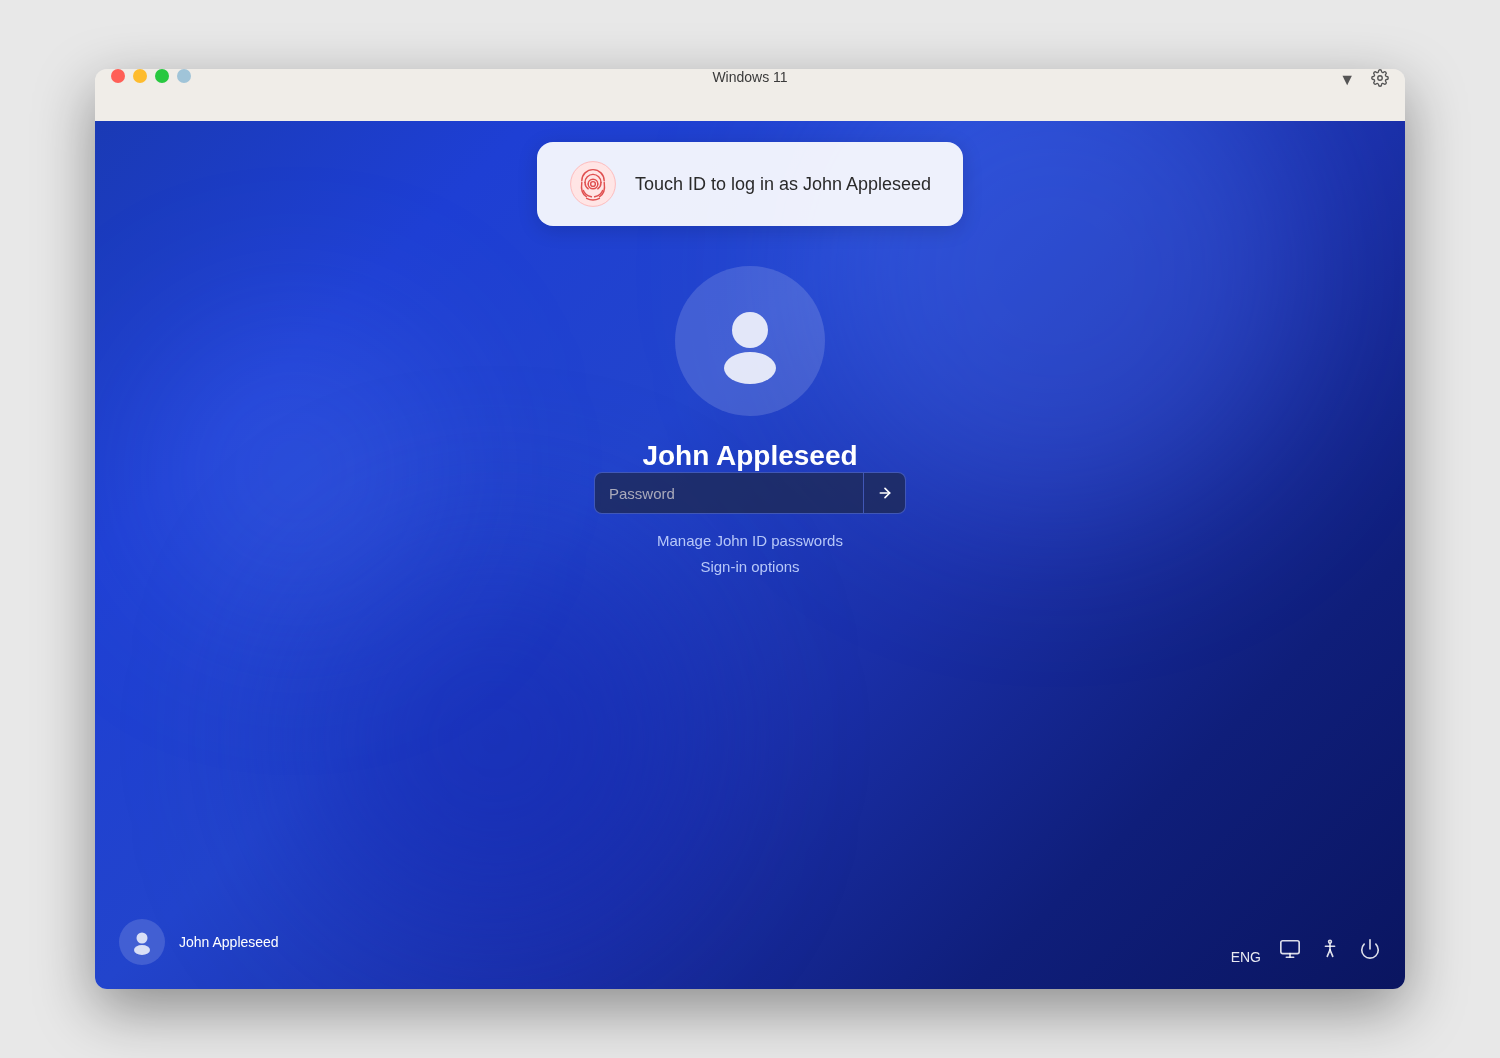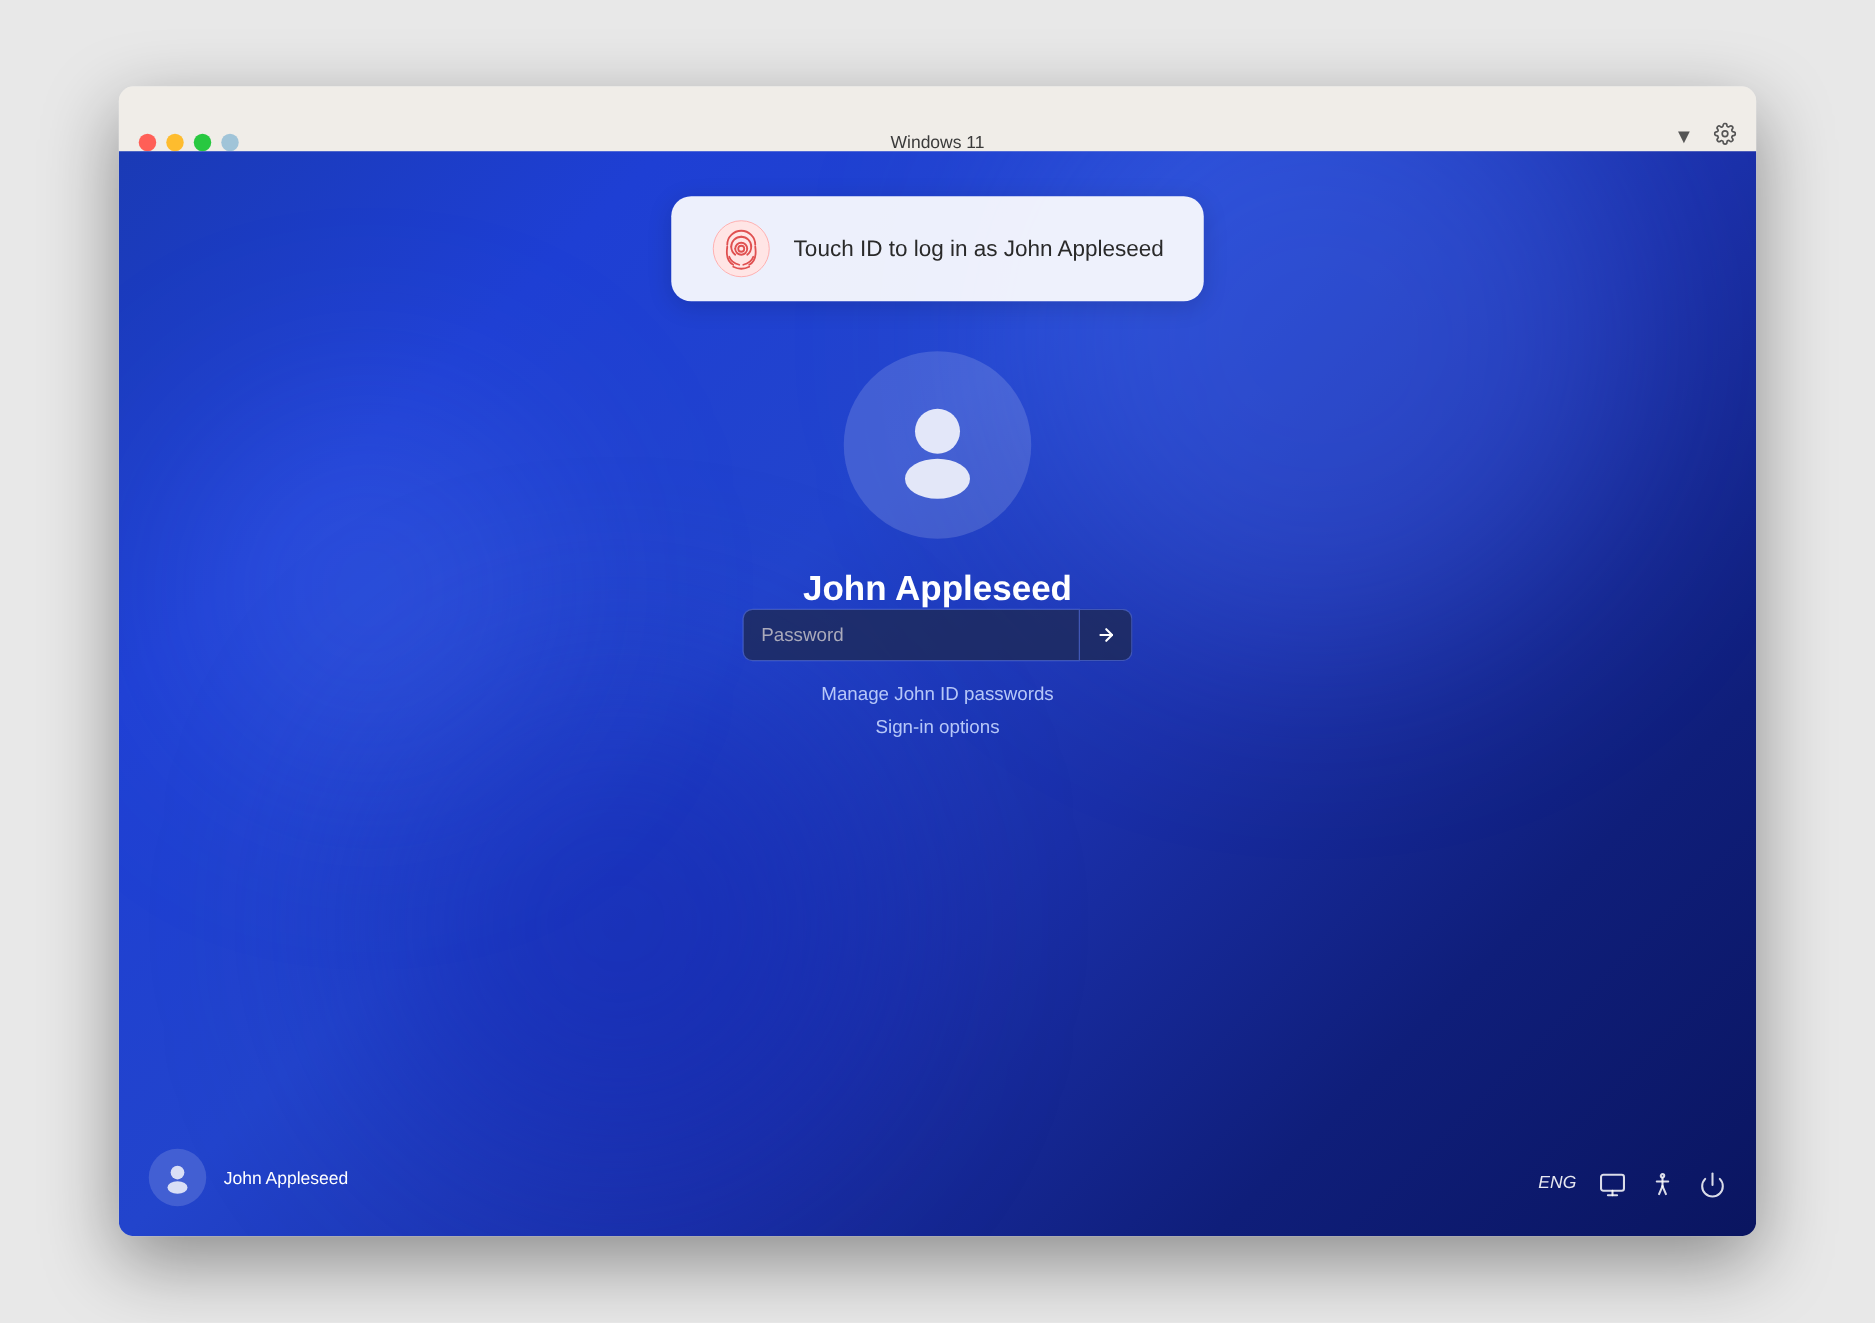--- a/index.html
+++ b/index.html
@@ -21,21 +21,21 @@
       overflow: hidden;
       box-shadow: 0 20px 60px rgba(0,0,0,0.4);
       display: flex;
       flex-direction: column;
     }
 
     .title-bar {
       height: 52px;
       background: #f0ede8;
       display: flex;
-      align-items: flex-end;
+      align-items: flex-start;
       padding: 0 16px;
       flex-shrink: 0;
       position: relative;
     }
 
     .traffic-lights {
       display: flex;
       gap: 8px;
       align-items: center;
     }
@@ -101,21 +101,21 @@
       background: rgba(20, 40, 180, 0.5);
       bottom: 50px; left: 200px;
     }
     .bg-orb-3 {
       width: 300px; height: 300px;
       background: rgba(100, 140, 255, 0.2);
       top: 200px; left: 50px;
     }
 
     .touch-id-banner {
-      margin-top: 36px;
+      margin-top: 21px;
       background: rgba(255, 255, 255, 0.92);
       border-radius: 16px;
       padding: 18px 32px;
       display: flex;
       align-items: center;
       gap: 18px;
       box-shadow: 0 4px 20px rgba(0,0,0,0.15);
       z-index: 10;
     }
 
@@ -248,23 +248,22 @@
     }
 
     .user-list-name {
       font-size: 14px;
       color: #ffffff;
       font-weight: 400;
     }
 
     .system-icons {
       display: flex;
-      align-items: flex-start;
+      align-items: flex-end;
       gap: 18px;
-      font-style: italic;
     }
 
     .lang-label {
       font-size: 14px;
       color: rgba(255,255,255,0.9);
       font-weight: 500;
     }
 
     .sys-icon {
       color: rgba(255,255,255,0.85);

